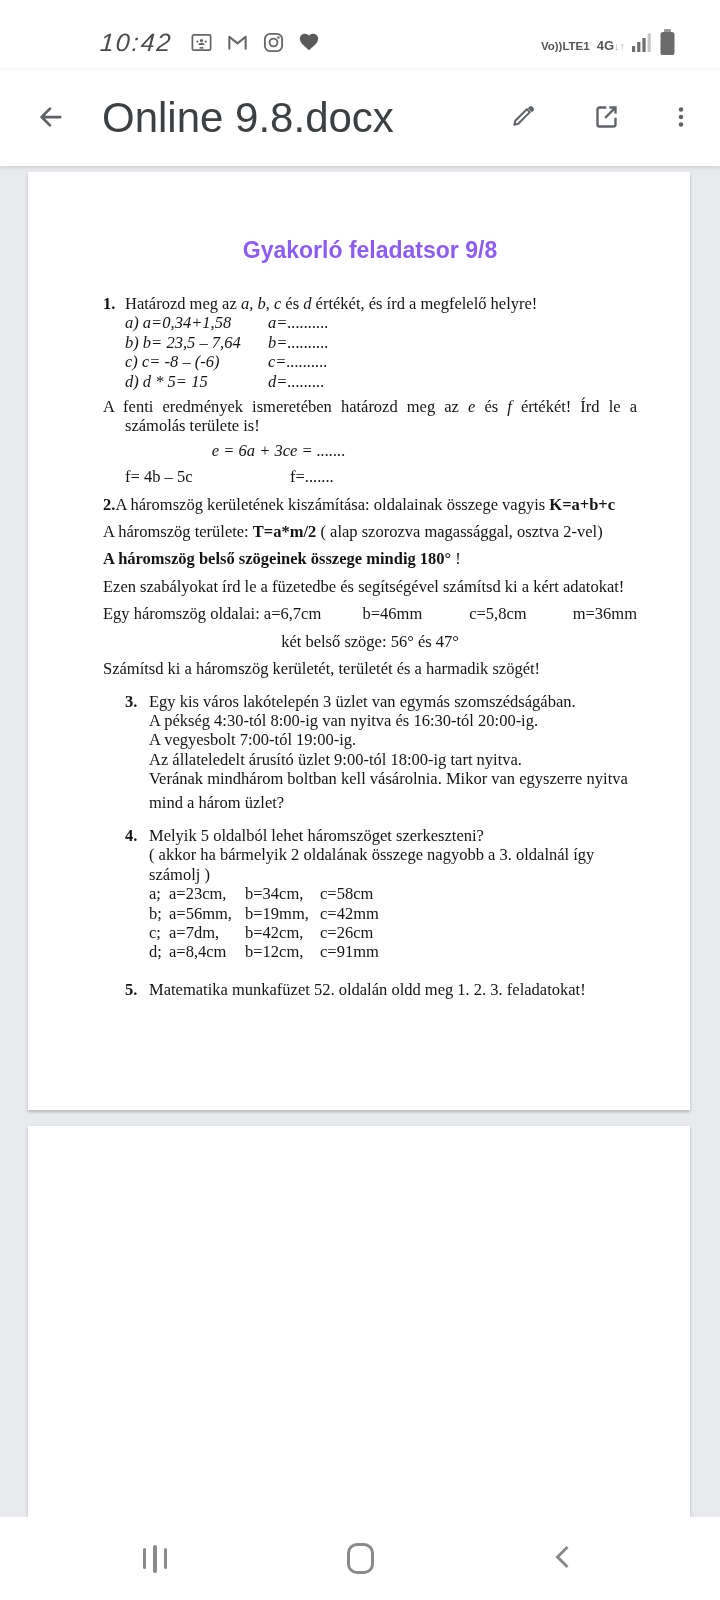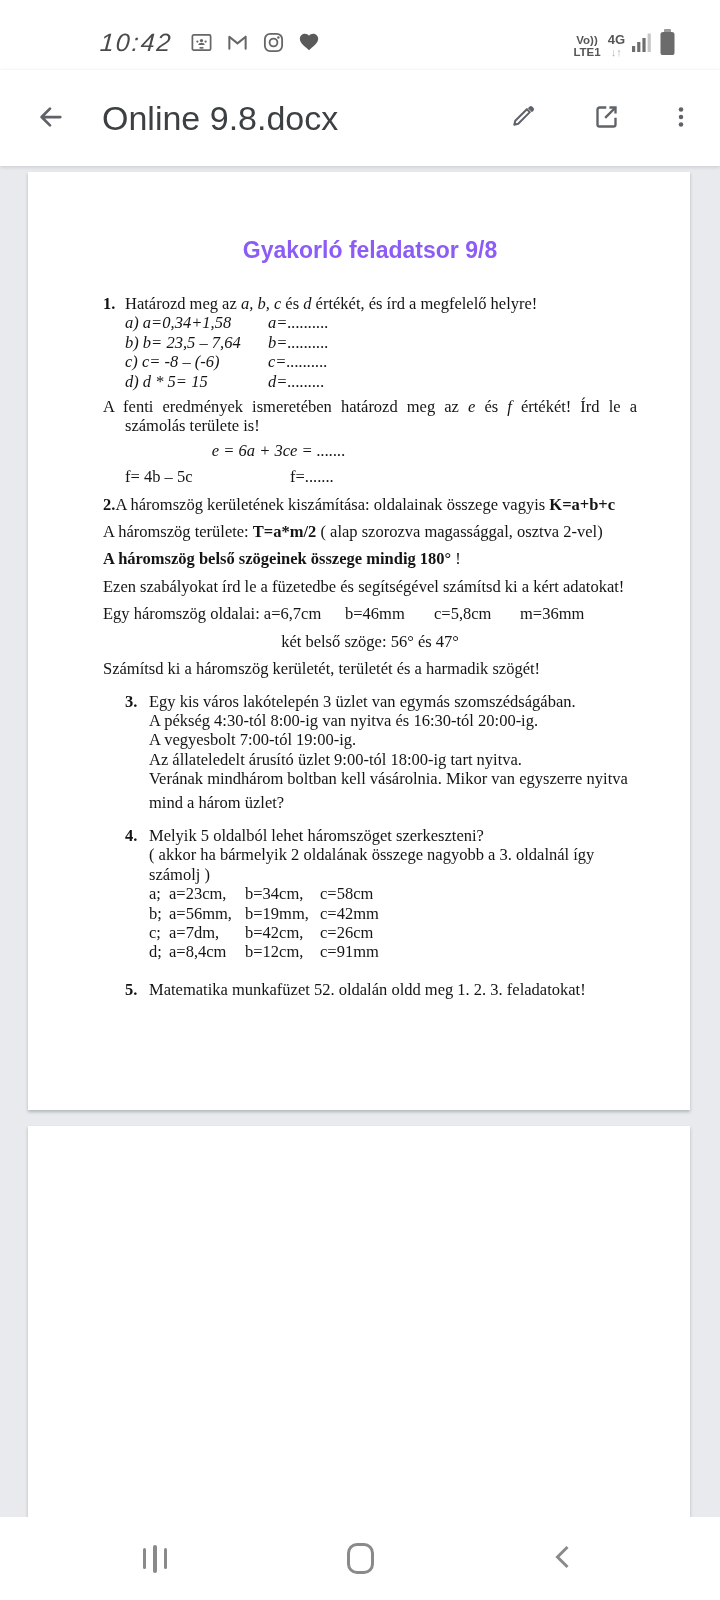--- a/index.html
+++ b/index.html
@@ -8,32 +8,32 @@
 
   
   .status-bar{height:70px;box-sizing:border-box;display:flex;
       justify-content:space-between;align-items:center;
       padding:14px 44px 0 100px;background:#fff;}
   .sb-left{display:flex;align-items:center;gap:13px;}
   .time{font-size:25px;color:#4a4a4a;font-style:italic;
         transform:skewX(-4deg);letter-spacing:2px;margin-right:4px;}
   .sb-ic{display:inline-flex;align-items:center;}
   .sb-right{display:flex;align-items:center;gap:7px;}
-  .net-col{display:flex;flex-direction:column;align-items:center;line-height:12px;margin-top:7px;}
+  .net-col{display:flex;flex-direction:row;align-items:center;line-height:12px;margin-top:7px;}
   .net-small{font-size:11.5px;font-weight:700;color:#565656;letter-spacing:0;}
   .g4{font-size:13px;font-weight:700;color:#565656;}
   .arrows{font-size:11px;color:#b3b3b6;letter-spacing:0;}
 
   
   .app-header{height:96px;background:#fff;display:flex;align-items:center;
       padding:0 15px 0 26px;box-sizing:border-box;position:relative;z-index:3;
       box-shadow:0 1px 4px rgba(0,0,0,.14);}
   .hdr-btn{width:48px;height:48px;border:none;background:transparent;padding:0;
       display:flex;align-items:center;justify-content:center;cursor:pointer;}
-  .hdr-title{flex:1;margin-left:28px;font-size:34px;color:#3c4043;
+  .hdr-title{flex:1;margin-left:28px;font-size:42px;color:#3c4043;
       white-space:nowrap;overflow:hidden;}
   .gap36{margin-left:36px;} .gap27{margin-left:27px;}
 
   
   .canvas{background:#e8eaed;height:1351px;padding-top:6px;box-sizing:border-box;
       position:relative;z-index:1;}
   .page{width:662px;margin-left:28px;background:#fff;
       box-shadow:0 2px 3px rgba(60,64,67,.3);}
   .page1{height:938px;padding:64px 53px 0 75px;box-sizing:border-box;}
   .page2{height:391px;margin-top:16px;}
@@ -47,21 +47,21 @@
   .b{font-weight:700;} .i{font-style:italic;}
   .num{display:inline-block;width:22px;font-weight:700;}
   .sub{margin-left:22px;display:flex;}
   .sub .c1{flex:0 0 143px;white-space:nowrap;font-style:italic;}
   .jline{text-align:justify;text-align-last:justify;margin-top:6px;}
   .cont{margin-left:22px;}
   .efrow{margin-left:22px;display:flex;}
   .efrow .c1{flex:0 0 165px;white-space:nowrap;}
   .erow{margin-top:5px;text-align:right;} .frow{margin-top:7px;}
   .para{margin-top:8px;}
-  .sides{margin-top:8px;display:flex;}
+  .sides{margin-top:8px;display:flex;justify-content:space-between;}
   .sides .s0{flex:0 0 242px;} .sides .s1{flex:0 0 89px;} .sides .s2{flex:0 0 86px;}
   .center-line{margin-top:8px;text-align:center;}
   .list-item{display:flex;margin-left:22px;}
   .li-num{flex:0 0 24px;font-weight:700;}
   .li-body{flex:1;}
   .it3{margin-top:13px;} .it3-last{margin-top:4px;}
   .it4{margin-top:14px;} .it5{margin-top:18px;}
   .trip{display:flex;}
   .trip .t0{flex:0 0 20px;} .trip .t1{flex:0 0 76px;} .trip .t2{flex:0 0 75px;}
 

